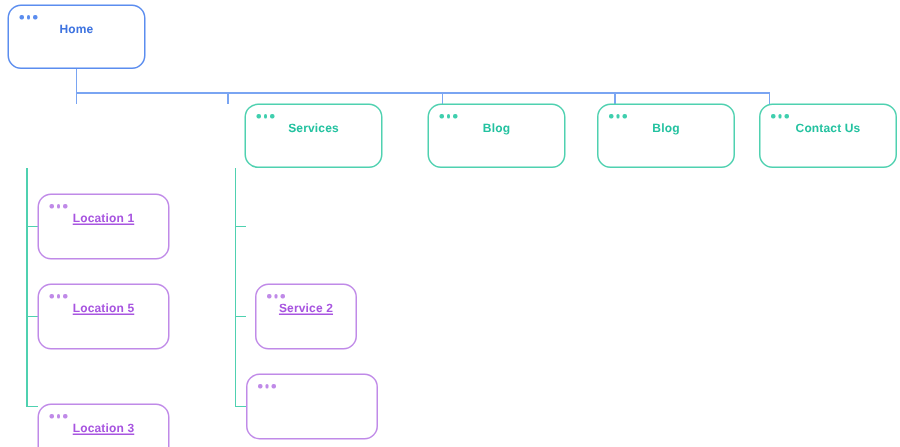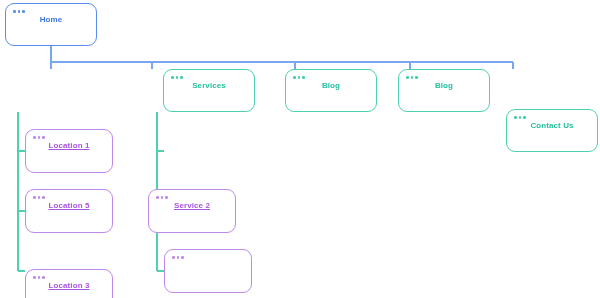--- a/index.html
+++ b/index.html
@@ -122,21 +122,21 @@
       <span class="node-label">Blog</span>
     </div>
     <div class="node section" style="left: 398px; top: 69px; width: 92px; height: 43px;">
       <span class="node-dots">
         <i></i>
         <i></i>
         <i></i>
       </span>
       <span class="node-label">Blog</span>
     </div>
-    <div class="node section" style="left: 506px; top: 69px; width: 92px; height: 43px; margin-top: 40px;">
+    <div class="node section" style="left: 506px; top: 69px; width: 92px; height: 43px;">
       <span class="node-dots">
         <i></i>
         <i></i>
         <i></i>
       </span>
       <span class="node-label">Contact Us</span>
     </div>
     <div class="node leaf" style="left: 25px; top: 129px; width: 88px; height: 44px;">
       <span class="node-dots">
         <i></i>
@@ -154,21 +154,21 @@
       <span class="node-label">Location 5</span>
     </div>
     <div class="node leaf" style="left: 25px; top: 249px; width: 88px; height: 44px; margin-top: 20px;">
       <span class="node-dots">
         <i></i>
         <i></i>
         <i></i>
       </span>
       <span class="node-label">Location 3</span>
     </div>
-    <div class="node leaf" style="left: 148px; top: 189px; width: 88px; height: 44px;">
+    <div class="node leaf" style="left: 170px; top: 189px; width: 68px; height: 44px;">
       <span class="node-dots">
         <i></i>
         <i></i>
         <i></i>
       </span>
       <span class="node-label">Service 2</span>
     </div>
     <div class="node leaf" style="left: 164px; top: 249px; width: 88px; height: 44px;">
       <span class="node-dots">
         <i></i>

